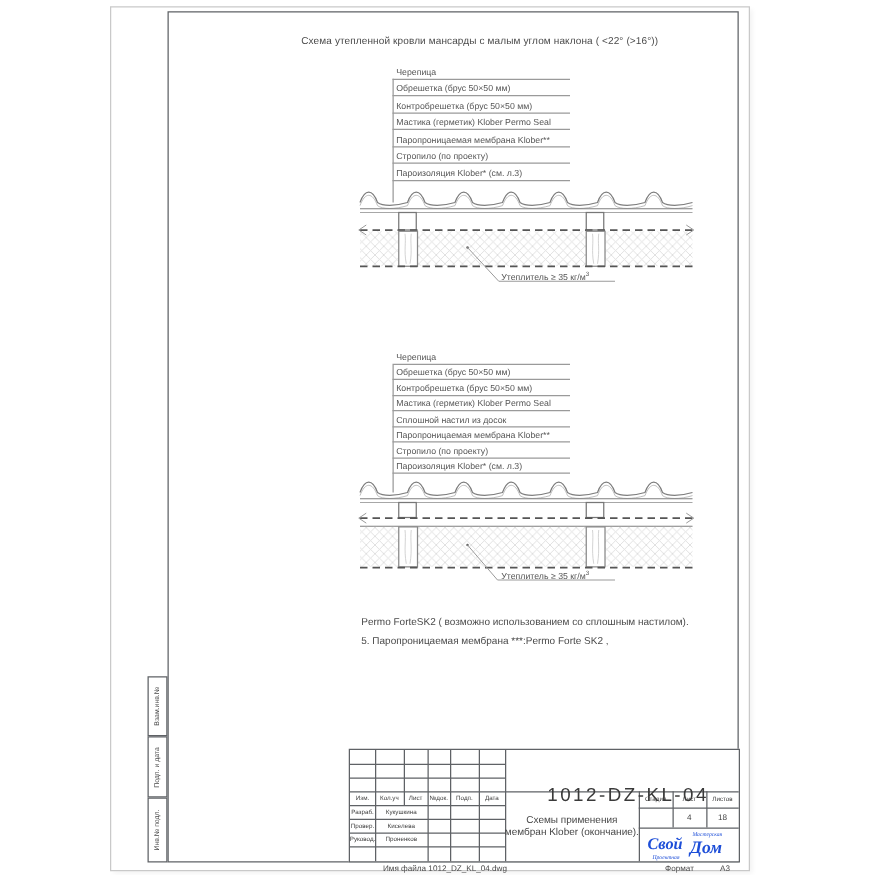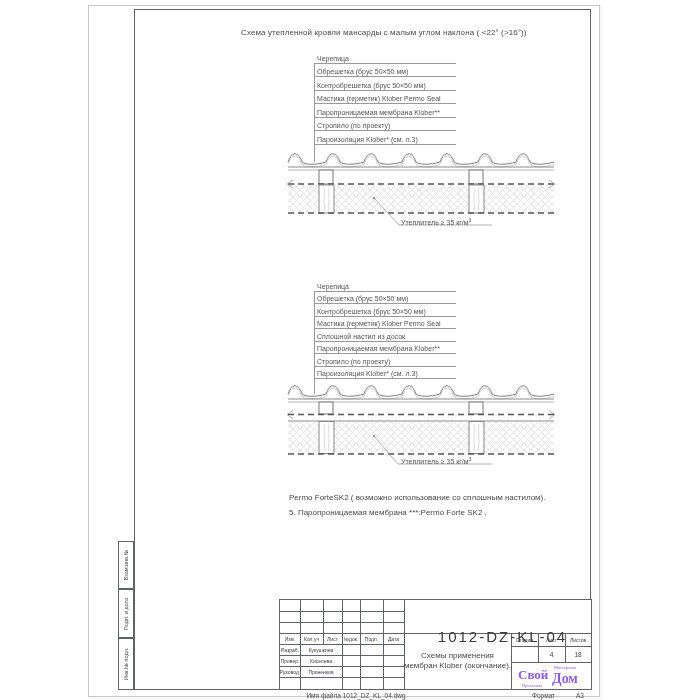--- a/index.html
+++ b/index.html
@@ -25,21 +25,21 @@
               font-size:5.5px;color:#4a4a4a;white-space:nowrap;}
   
   .tb{position:absolute;left:190px;top:593px;width:313px;height:91px;
       border:1px solid #5f6266;box-sizing:border-box;background:#fff;}
   .vl{position:absolute;width:1px;background:#5f6266;}
   .hl{position:absolute;height:1px;background:#5f6266;}
   .tbt{position:absolute;display:flex;align-items:center;justify-content:center;
        font-size:5px;color:#3d3d3d;white-space:nowrap;overflow:hidden;}
   .docnum{font-size:15px;letter-spacing:2px;color:#3a3a3a;}
   .tbtitle{flex-direction:column;font-size:8px;line-height:10px;color:#474747;}
-  .logo{position:absolute;font-family:"Liberation Serif",serif;color:#8b5cf6;}
+  .logo{position:absolute;font-family:"Liberation Serif",serif;font-style:italic;color:#1d4ed8;}
   .logo .w1{position:absolute;left:7px;top:5px;font-size:13px;font-weight:bold;}
   .logo .w2{position:absolute;left:41px;top:9px;font-size:14px;font-weight:bold;}
   .logo .st{position:absolute;left:43px;top:3px;font-size:4.5px;}
   .logo .sb{position:absolute;left:11px;top:21px;font-size:4.5px;}
   .footer-text{position:absolute;font-size:6.5px;color:#4a4a4a;white-space:nowrap;}
 </style>
 </head>
 <body>
 
 <div class="canvas">
@@ -153,21 +153,21 @@
     <polyline points="7,30.5 1,34.5 7,38.5" fill="none" stroke="#9a9a9a" stroke-width="0.8"></polyline>
     <polyline points="263,30.5 269,34.5 263,38.5" fill="none" stroke="#9a9a9a" stroke-width="0.8"></polyline>
     <circle cx="88" cy="56" r="1" fill="#666"></circle>
     <polyline points="88,56 112,84 206,84" fill="none" stroke="#9a9a9a" stroke-width="0.8"></polyline>
   </svg>
   <div class="inslabel" style="left:312px;top:450px;">
     <span>Утеплитель ≥ 35 кг/м</span><sup>3</sup>
   </div>
 
   <div class="notes" style="left:200px;top:484px;">
-    <div>Permo ForteSK2 ( возможно использование со сплошным настилом).</div>
+    <div>Permo ForteSK2 ( возможно использованием со сплошным настилом).</div>
     <div>5. Паропроницаемая мембрана ***:Permo Forte SK2 ,</div>
   </div>
 
   <div class="vcell" style="top:535px;height:48px;">
         <span>Взам.инв.№</span>
       </div>
   <div class="vcell" style="top:583px;height:49px;">
         <span>Подп. и дата</span>
       </div>
   <div class="vcell" style="top:632px;height:52px;">

